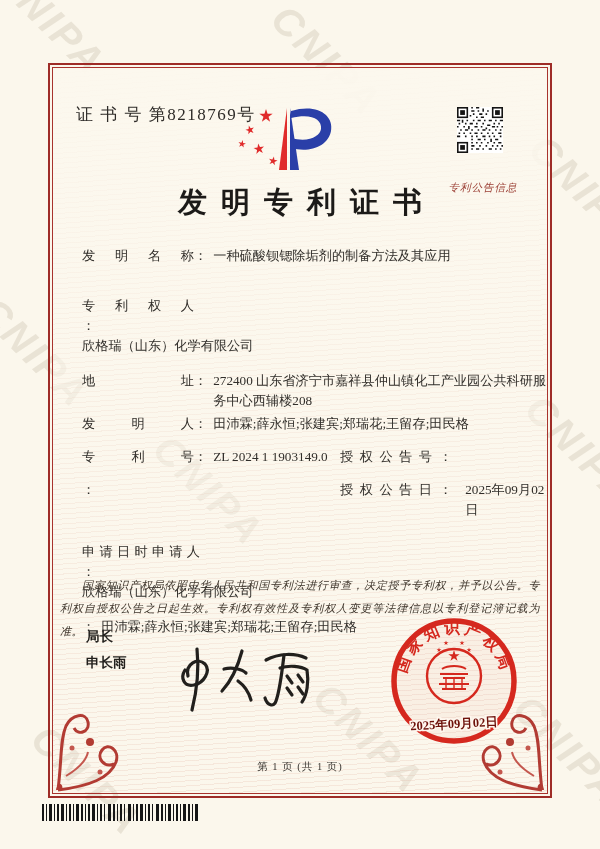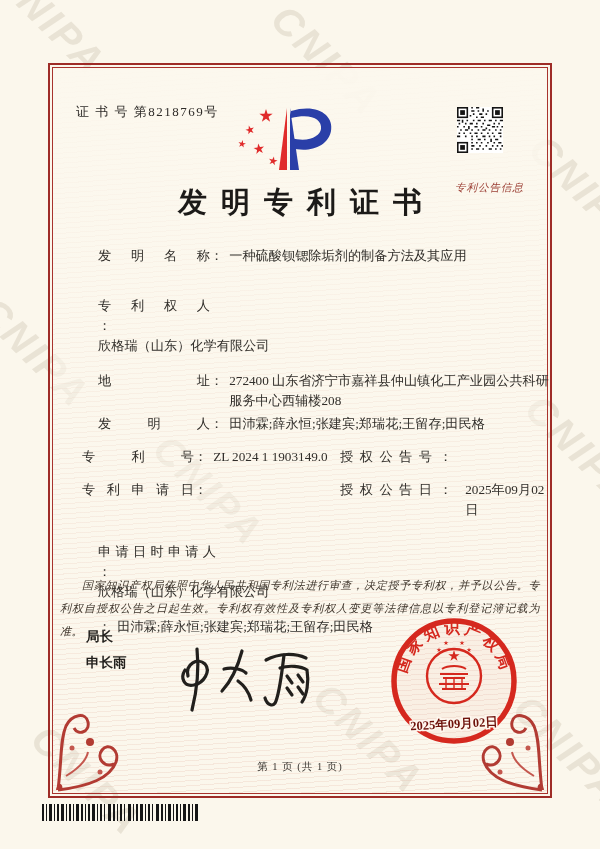--- a/index.html
+++ b/index.html
@@ -12,29 +12,29 @@
   
   .frame{position:absolute;left:48px;top:63px;width:504px;height:735px;z-index:2;
          border:2.5px solid #9e2c27;box-sizing:border-box;}
   .frame-inner{position:absolute;inset:2px;border:1px solid #a8332d;
       background:
         linear-gradient(180deg, rgba(252,248,238,0.96) 0%, rgba(252,248,238,0.55) 45%, rgba(252,246,236,0.18) 100%),
         repeating-linear-gradient(176deg, rgba(214,146,126,0.20) 0 1px, rgba(255,255,255,0) 1px 5px);}
   .corner{position:absolute;z-index:3;}
   
   .content{position:absolute;inset:0;z-index:4;}
-  .certno{position:absolute;left:76px;top:103px;font-size:13px;letter-spacing:1.5px;color:#2e2b28;}
+  .certno{position:absolute;left:76px;top:103px;font-size:17px;letter-spacing:1.5px;color:#2e2b28;}
   .logo{position:absolute;left:235px;top:102px;}
   .qr{position:absolute;left:457px;top:107px;}
-  .qr-caption{position:absolute;left:442px;top:181px;width:82px;text-align:right;
+  .qr-caption{position:absolute;left:442px;top:181px;width:82px;text-align:center;
       font-size:10.5px;font-style:italic;color:#9c4036;letter-spacing:1px;}
   .title{position:absolute;left:0;top:183px;width:100%;text-align:center;
       font-size:29px;font-weight:600;letter-spacing:14px;text-indent:14px;color:#1c1a18;}
   .fields{position:absolute;left:82px;top:246px;width:474px;font-size:13.2px;color:#312e2a;}
-  .row{display:flex;line-height:20px;margin-left:16px;}
+  .row{display:flex;line-height:20px;}
   .lbl{width:112px;flex:none;text-align:justify;text-align-last:justify;}
   .lbl.wide{width:118px;}
   .colon{flex:none;margin-right:6px;}
   .val{flex:1;}
   .mb30{margin-bottom:30px;}.mb15{margin-bottom:15px;flex-direction:column;}.mb3{margin-bottom:3px;}
   .mb13{margin-bottom:13px;}.mb22{margin-bottom:22px;}
   .pairrow{display:flex;line-height:20px;gap:7px;}
   .pair-left{display:flex;width:251px;flex:none;}
   .pair-left .val{flex:1;}
   .lbl2{width:92px;flex:none;text-align:justify;text-align-last:justify;}
@@ -159,21 +159,20 @@
           <span class="lbl">专利号</span>
             <span class="colon">：</span>
             <span class="val">ZL 2024 1 1903149.0</span>
         </span>
         <span class="lbl2">授权公告号</span>
           <span class="colon">：</span>
       </div>
 
       <div class="pairrow mb22">
         <span class="pair-left">
-          <span class="lbl">专利申请日</span>
             <span class="colon">：</span>
         </span>
         <span class="lbl2">授权公告日</span>
           <span class="colon">：</span>
           <span class="val">2025年09月02日</span>
       </div>
 
       <div class="row mb15">
         <span class="lbl wide">申请日时申请人</span>
           <span class="colon">：</span>

